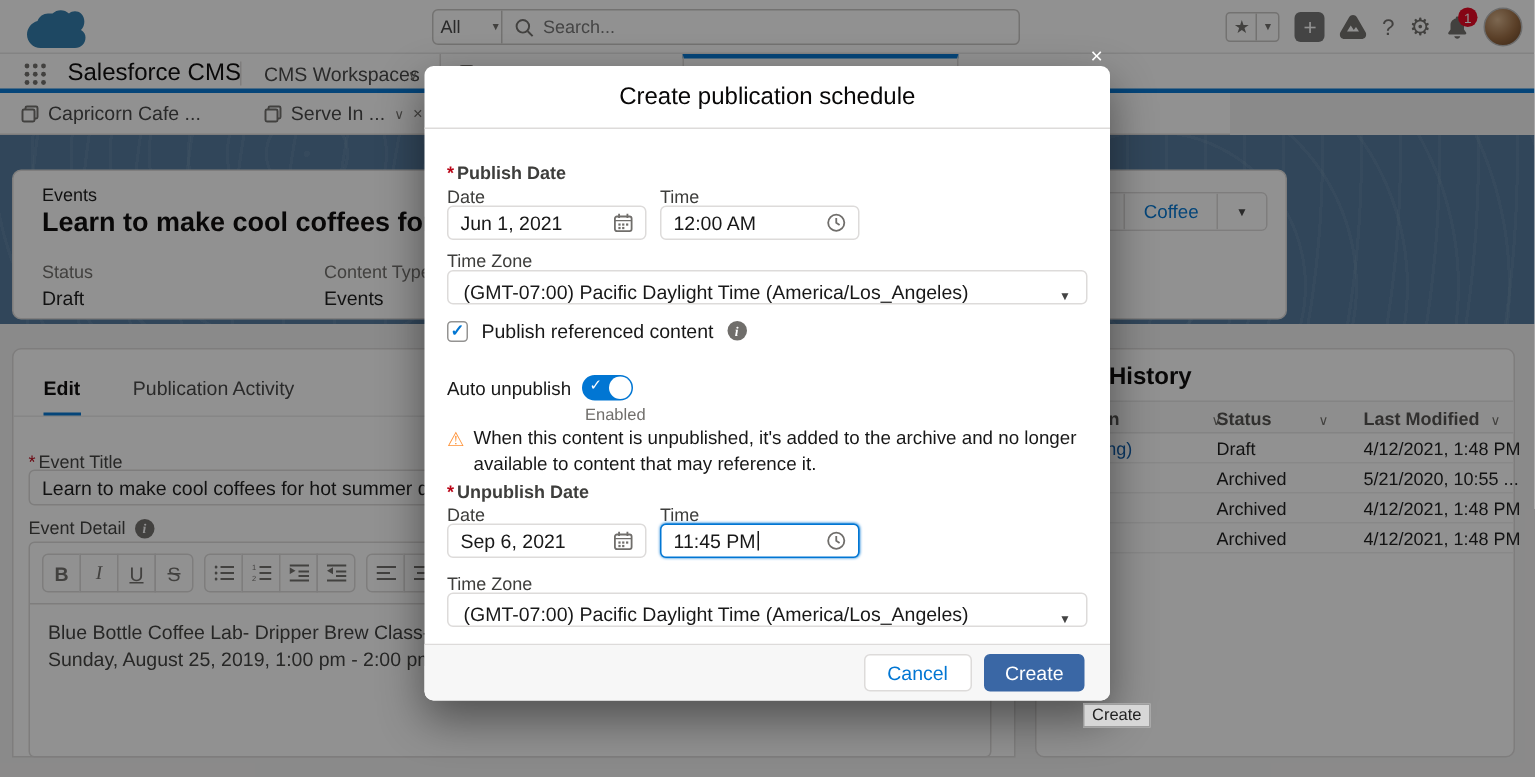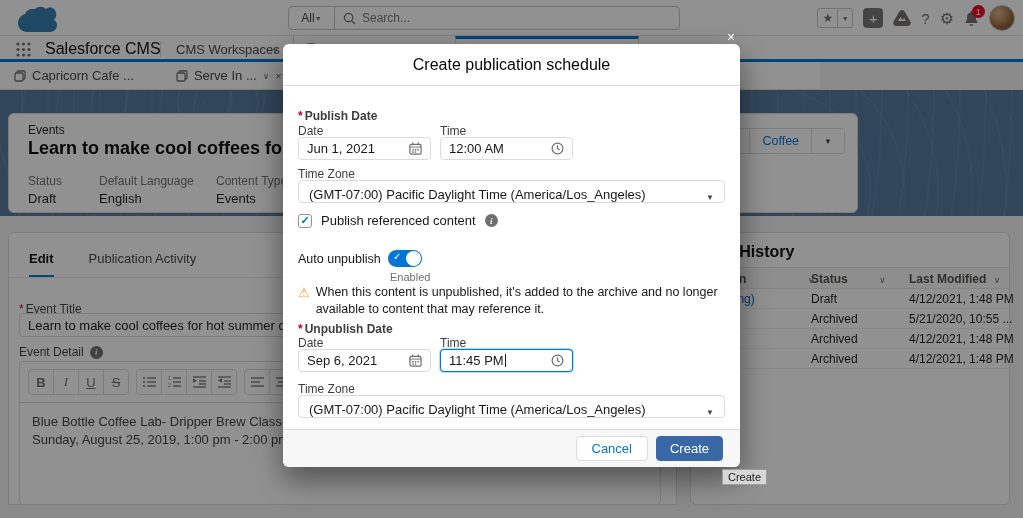--- a/index.html
+++ b/index.html
@@ -4,21 +4,21 @@
 <style>
   * { margin:0; padding:0; box-sizing:border-box; }
   html,body { width:1023px; height:518px; overflow:hidden; }
   body { font-family:"Liberation Sans", sans-serif; color:#181818; background:#f3f2f2; position:relative; }
   .abs { position:absolute; }
   .flex { display:flex; align-items:center; }
 
   
   .ghdr { left:0; top:0; width:1023px; height:36px; background:#ffffff; border-bottom:1px solid #e5e5e5; z-index:1; }
   .search-wrap { left:288px; top:6px; width:392px; height:24px; border:1px solid #c9c7c5; border-radius:4px; background:#fff; display:flex; }
-  .scope { width:46px; border-right:1px solid #c9c7c5; font-size:12px; color:#444; justify-content:center; gap:0; }
+  .scope { width:46px; border-right:1px solid #c9c7c5; font-size:12px; color:#444; justify-content:flex-end; gap:20px; }
   .scope .car { font-size:7px; color:#706e6b; }
   .srch-in { flex:1; border:0; outline:0; font-size:12px; color:#444; padding-left:6px; font-family:"Liberation Sans",sans-serif; background:transparent; }
   .hicons { right:8px; top:0; height:36px; display:flex; align-items:center; gap:10px; }
   .favgrp { display:flex; border:1px solid #c9c7c5; border-radius:3px; height:20px; }
   .favgrp span { display:flex; align-items:center; justify-content:center; color:#706e6b; }
   .fav-star { width:20px; font-size:12px; border-right:1px solid #c9c7c5; }
   .fav-car { width:14px; font-size:7px; }
   .plusbox { width:20px; height:20px; background:#747474; color:#fff; border-radius:4px; font-size:15px; display:flex; align-items:center; justify-content:center; line-height:1; }
   .hico { color:#706e6b; font-size:15px; }
   .bellwrap { position:relative; }
@@ -215,24 +215,20 @@
 </div>
 
 <div class="abs banner"></div>
 <div class="abs reccard">
   <span class="abs objlabel">Events</span>
   <span class="abs rectitle">Learn to make cool coffees for hot summer</span>
   <div class="abs" style="left:19px;top:60px;">
     <div class="fieldlbl">Status</div>
     <div class="fieldval">Draft</div>
   </div>
-  <div class="abs" style="left:90px;top:60px;">
-    <div class="fieldlbl">Default Language</div>
-    <div class="fieldval">English</div>
-  </div>
   <div class="abs" style="left:207px;top:60px;">
     <div class="fieldlbl">Content Type</div>
     <div class="fieldval">Events</div>
   </div>
   <div class="actgrp">
     <div class="actbtn">Ready for Translation</div>
     <div class="actbtn">Save Draft</div>
     <div class="actbtn">Coffee</div>
     <div class="actbtn actcar" style="color:#444;">▼</div>
   </div>

